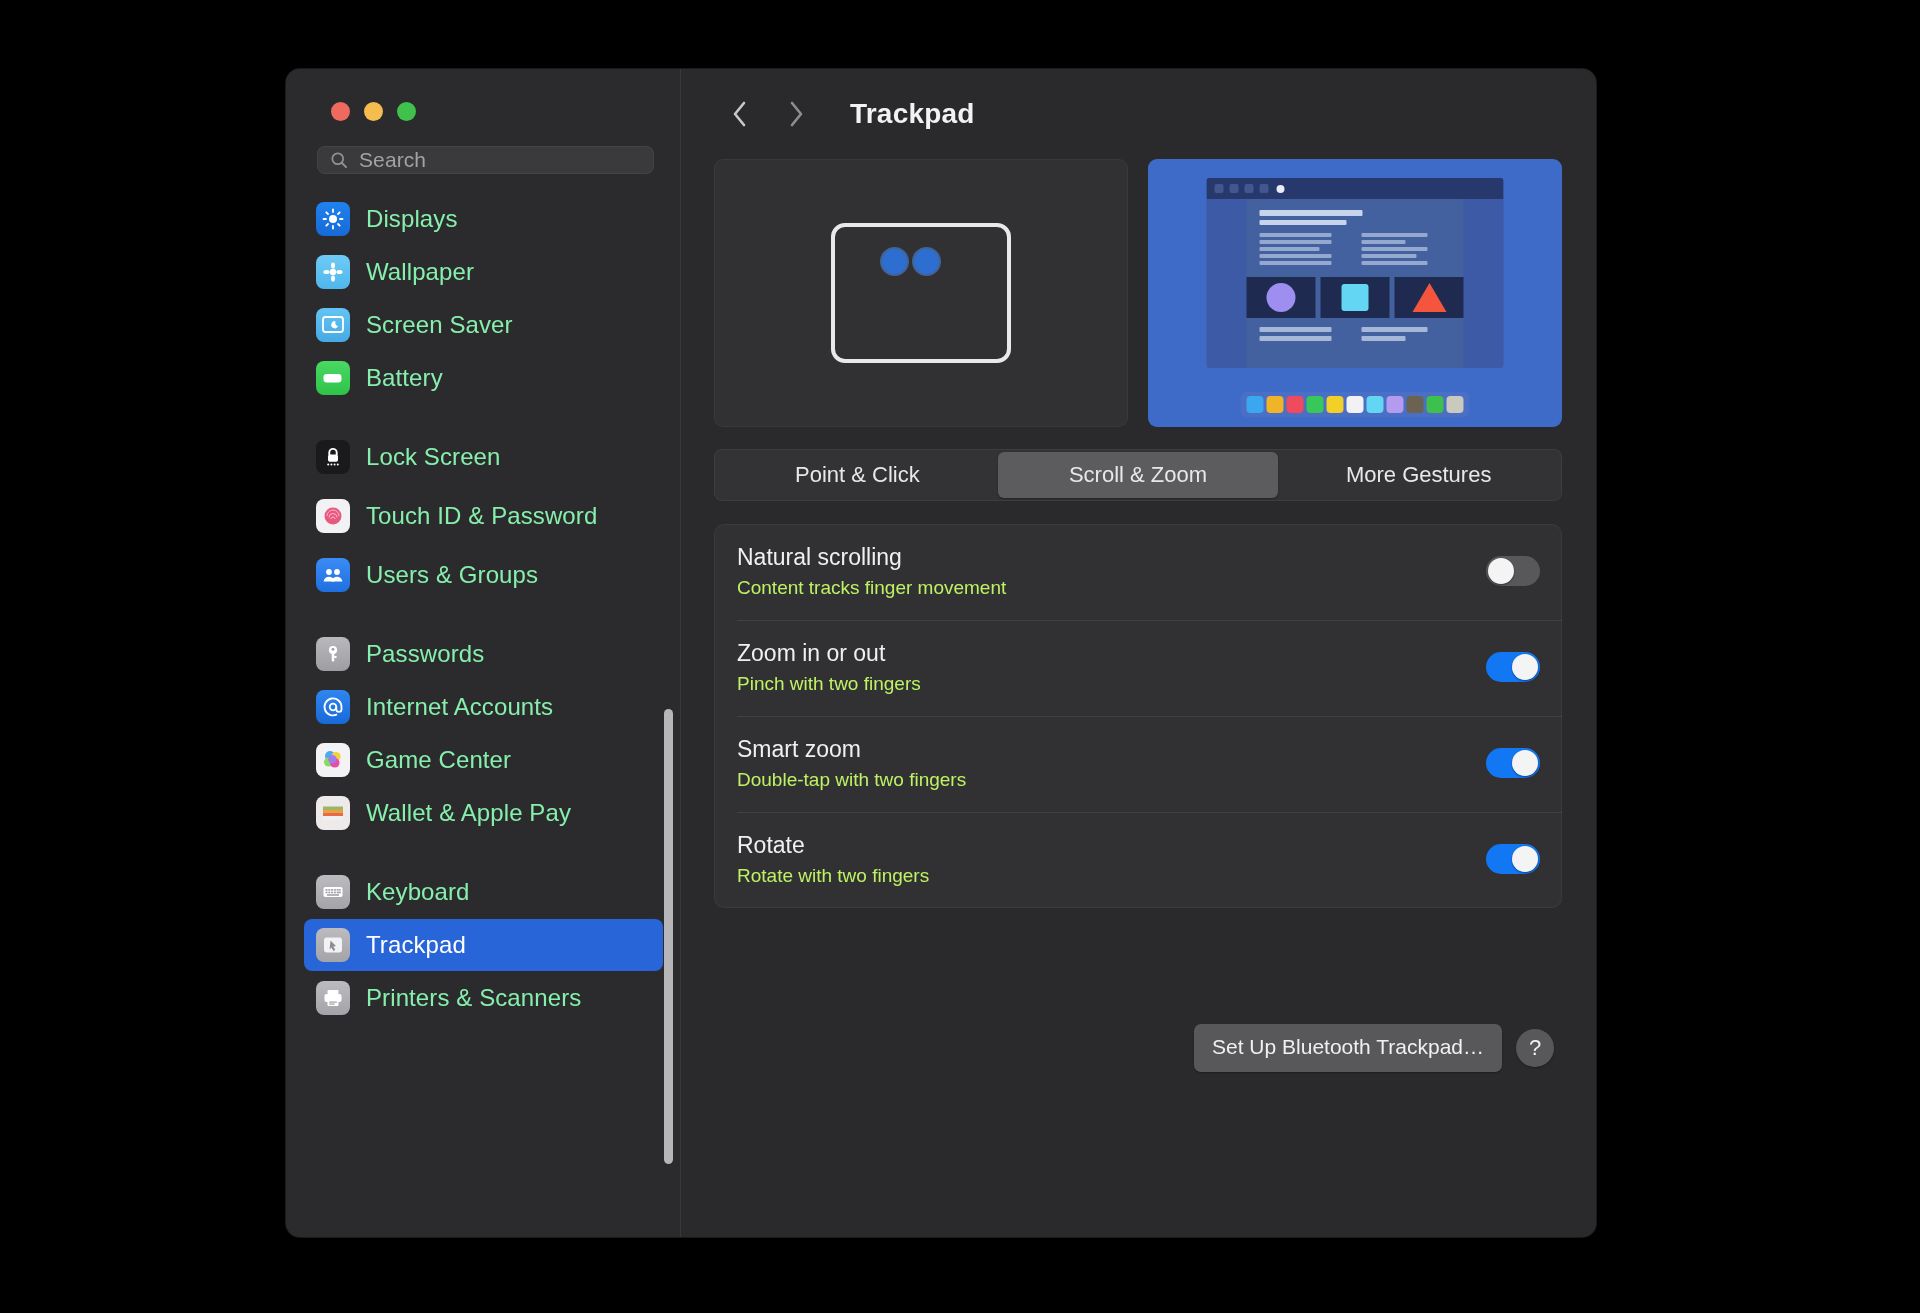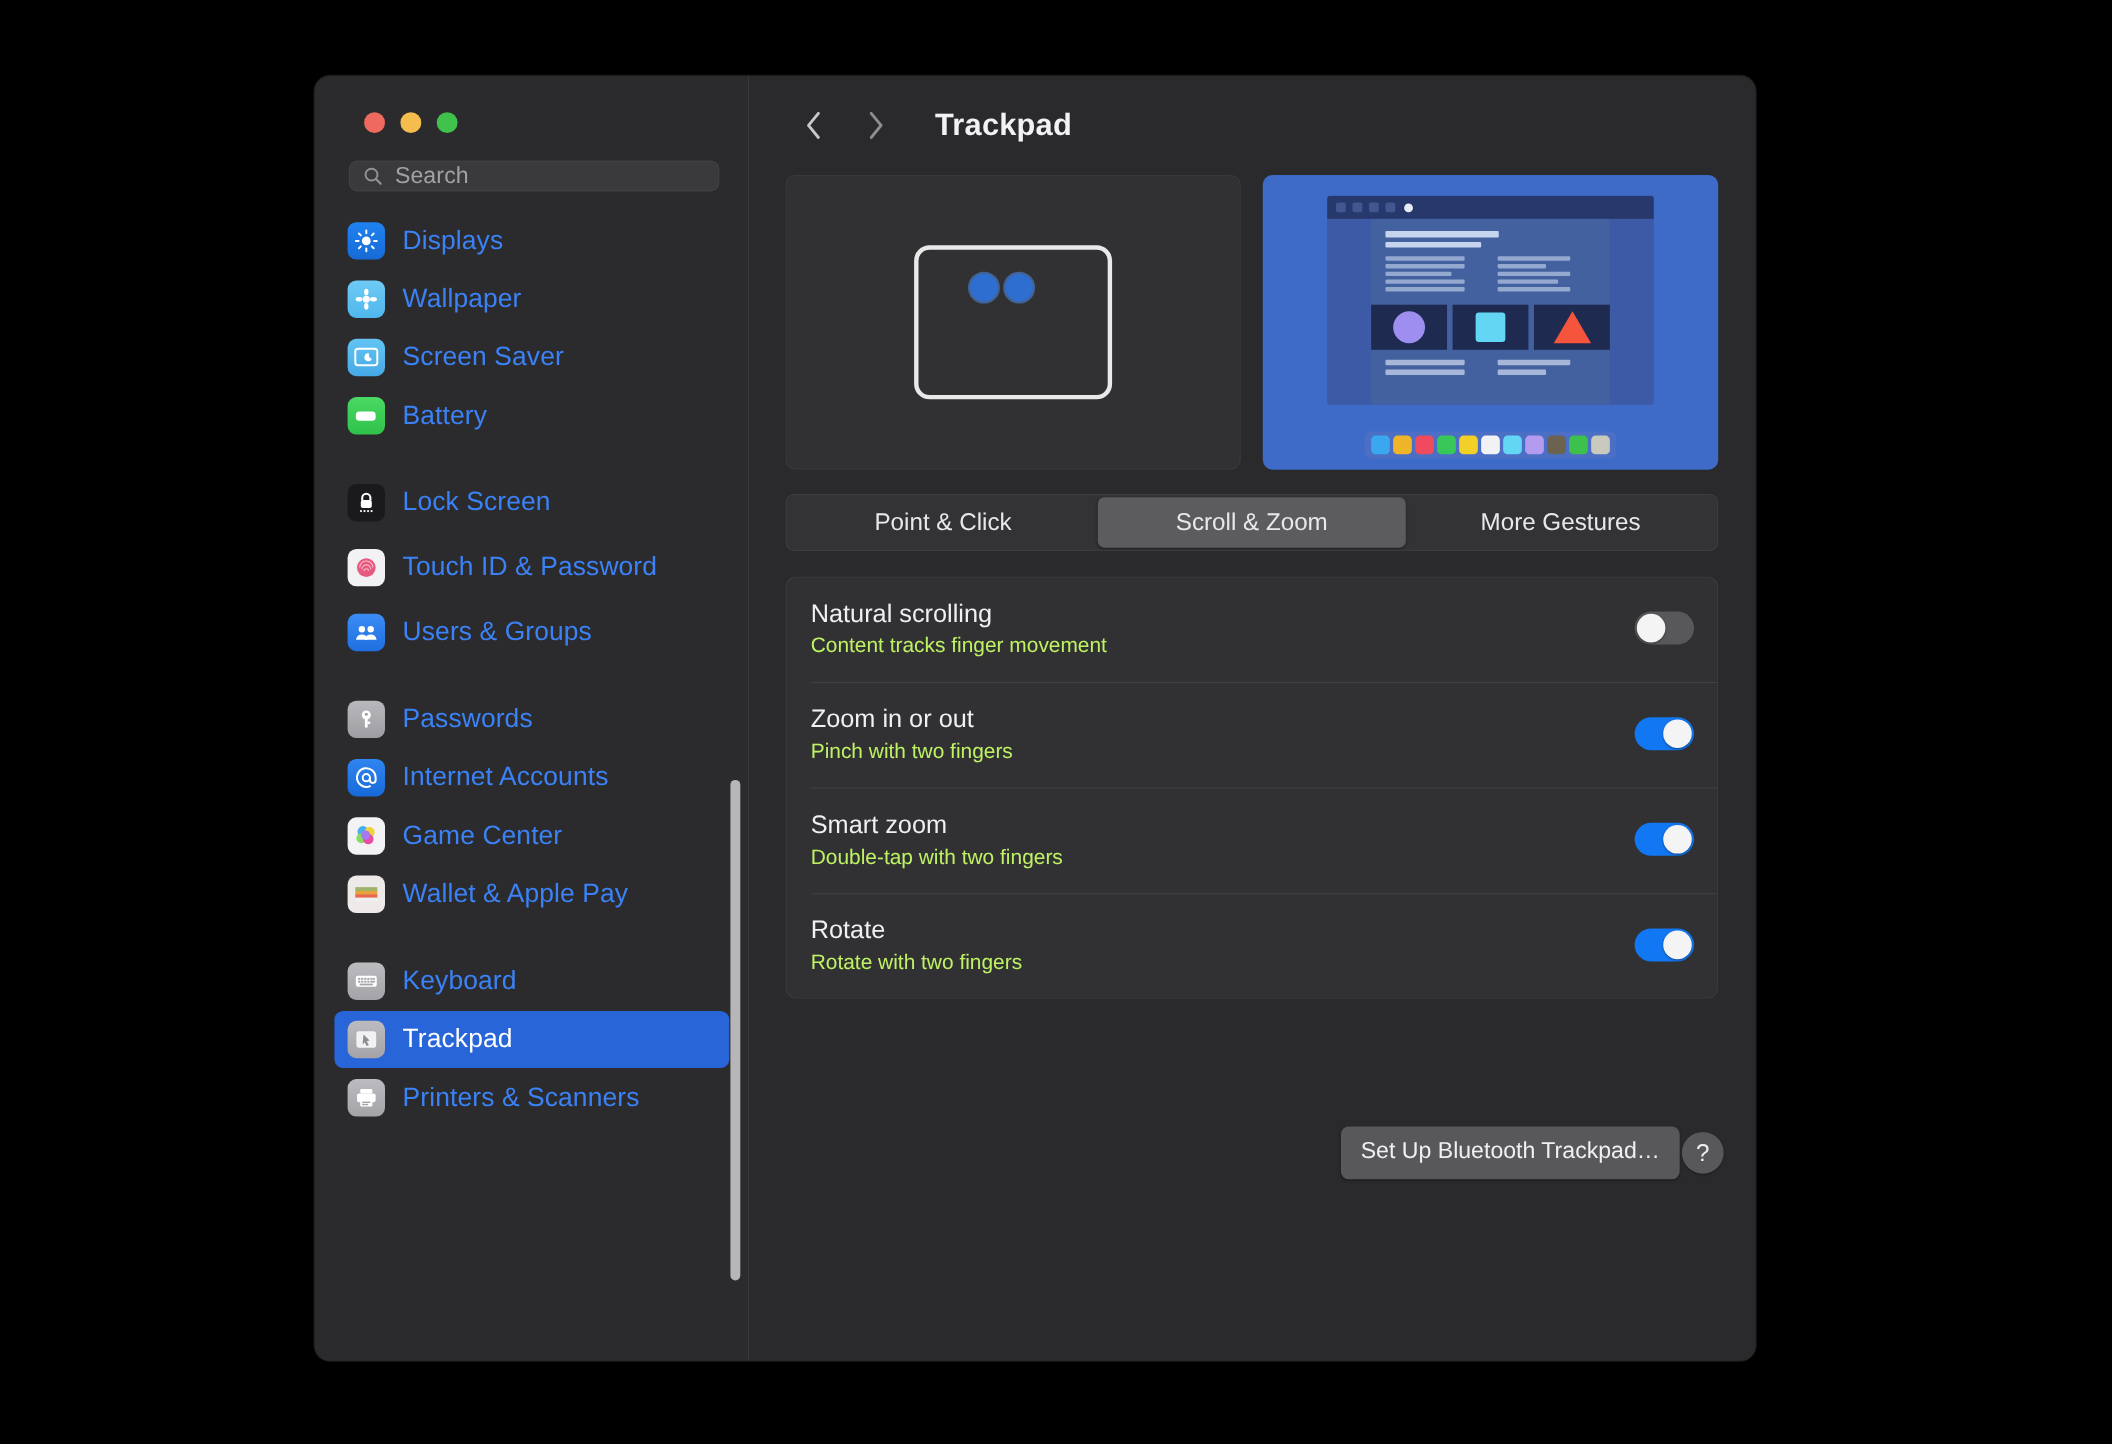--- a/index.html
+++ b/index.html
@@ -65,21 +65,21 @@
   .item {
     display: flex; align-items: center;
     gap: 16px;
     height: 52px;
     padding: 0 12px;
     border-radius: 8px;
     margin-bottom: 1px;
   }
   .item.tall { height: 64px; }
   .item.selected { background: #2765d9; }
-  .item-label { color: #3b82f6; font-size: 24px; line-height: 1.15; letter-spacing: 0.1px; }
+  .item-label { color: #86efac; font-size: 24px; line-height: 1.15; letter-spacing: 0.1px; }
   .item.selected .item-label { color: #fff; }
   .ico {
     width: 34px; height: 34px; border-radius: 8px;
     flex: 0 0 auto;
     display: flex; align-items: center; justify-content: center;
     position: relative; overflow: hidden;
   }
   .group-gap { height: 26px; }
 
   
@@ -247,22 +247,22 @@
   .knob {
     position: absolute; top: 2px; left: 2px;
     width: 26px; height: 26px; border-radius: 50%;
     background: #f4f4f5;
     box-shadow: 0 1px 2px rgba(0,0,0,.4);
   }
   .toggle.on .knob { left: 26px; }
 
   .bottom-bar {
     position: absolute;
-    right: 29px; top: 955px;
-    display: flex; align-items: center; gap: 2px;
+    right: 42px; top: 955px;
+    display: flex; align-items: center; gap: 14px;
   }
   .btn {
     background: #58585b;
     color: #f0f0f2;
     font-size: 21px;
     padding: 11px 18px 13px;
     border-radius: 7px;
     box-shadow: 0 1px 2px rgba(0,0,0,.3);
   }
   .help-btn {

